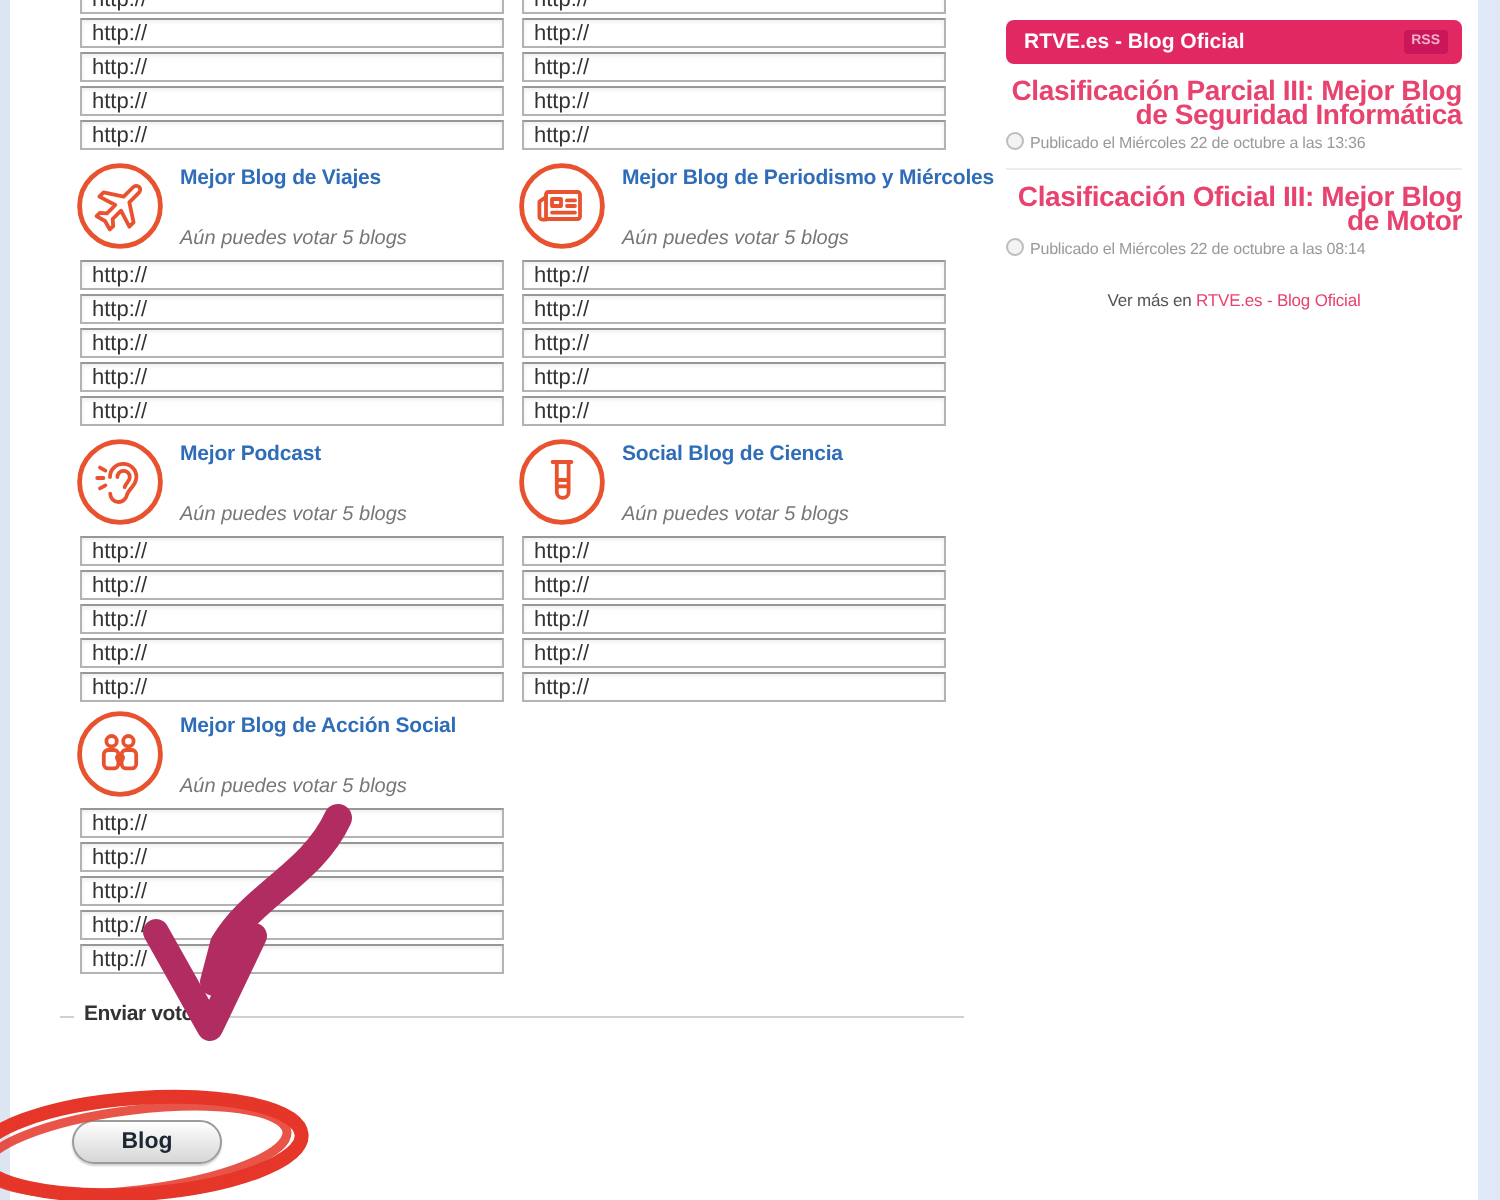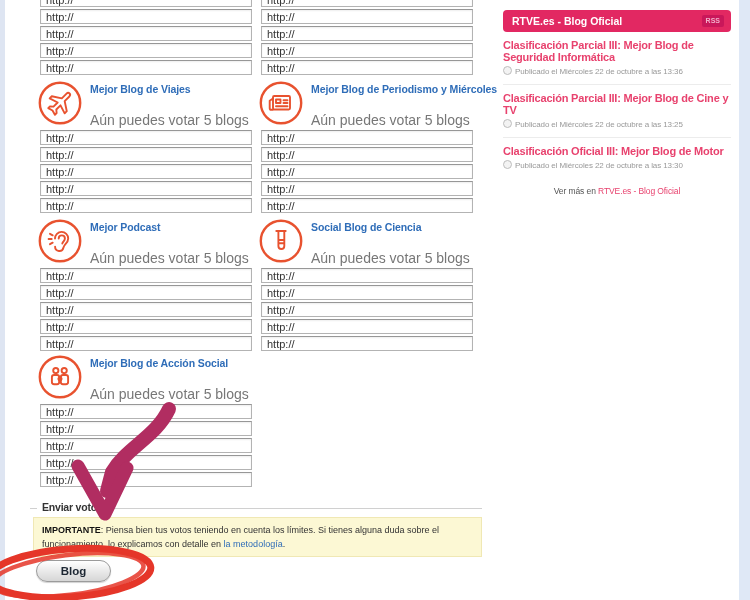--- a/index.html
+++ b/index.html
@@ -12,21 +12,21 @@
   
   .category{position:absolute;width:240px;}
   .cat-head{display:flex;align-items:center;height:46px;}
   .cat-icon{width:44px;height:44px;flex:0 0 44px;}
   .cat-icon svg{display:block;}
   .cat-icon .ln{fill:none;stroke:#E8522F;stroke-width:1.9;stroke-linecap:round;stroke-linejoin:round;}
   .cat-icon .ring{fill:none;stroke:#E8522F;stroke-width:2.4;}
   .cat-icon .fl{fill:#E8522F;stroke:none;}
   .cat-titles{margin-left:8px;padding-top:2px;white-space:nowrap;}
   .cat-title{font-weight:bold;font-size:10.5px;letter-spacing:-0.1px;color:#2F6DB8;line-height:13px;}
-  .cat-sub{font-size:14px;color:#777;line-height:12px;margin-top:18px;}
+  .cat-sub{font-size:10px;color:#777;line-height:12px;margin-top:18px;font-style:italic;}
   .cat-fields{margin-top:4px;margin-left:2px;width:196px;}
   .top-fields{position:absolute;width:196px;}
   .url-input{display:block;box-sizing:border-box;width:212px;height:15px;margin:0 0 2px 0;
     border:1px solid #b3b3b3;border-top-color:#979797;background:#fff;
     font-family:"Liberation Sans",sans-serif;font-size:11px;color:#333;padding:0 5px;
     box-shadow:inset 0 1px 2px rgba(0,0,0,.07);}
 
   
   .legend-line{position:absolute;left:30px;top:508px;width:452px;border-top:1px solid #d0d0d0;}
   .legend{position:absolute;left:7px;top:-8px;background:#fff;padding:0 5px;
@@ -43,22 +43,22 @@
     box-shadow:0 1px 1px rgba(0,0,0,.18);cursor:pointer;}
 
   
   .sidebar{position:absolute;left:503px;top:10px;width:228px;}
   .sb-header{position:relative;height:22px;background:#E22862;border-radius:4px;
     color:#fff;font-weight:bold;font-size:10.5px;line-height:22px;padding-left:9px;box-sizing:border-box;}
   .sb-rss{position:absolute;right:7px;top:5px;height:12px;padding:0 4px;border-radius:2px;
     background:#C9175A;color:#F2AFC8;font-weight:bold;font-size:7px;line-height:12px;cursor:pointer;}
   .sb-item{margin-top:7px;padding-bottom:7px;border-bottom:1px solid #ececec;}
   .sb-item.last{border-bottom:none;}
-  .sb-title{display:block;font-weight:bold;font-size:11px;line-height:12px;letter-spacing:-0.2px;
-    color:#E8426E;text-decoration:none;margin-bottom:3px;cursor:pointer;}
+  .sb-title{display:block;font-weight:bold;font-size:14px;line-height:12px;letter-spacing:-0.2px;
+    color:#E8426E;text-decoration:none;margin-bottom:3px;cursor:pointer;text-align:right;}
   .sb-meta{font-size:8px;letter-spacing:-0.1px;color:#999;line-height:10px;}
   .clock-icon{display:inline-block;width:7px;height:7px;border:1px solid #bdbdbd;border-radius:50%;
     margin-right:3px;vertical-align:-1px;background:#f3f3f3;}
   .sb-more{margin-top:8px;text-align:center;font-size:8.5px;letter-spacing:-0.1px;color:#555;}
   .sb-more a{color:#E8426E;text-decoration:none;cursor:pointer;}
 
   
   .annot{position:absolute;left:0;top:0;pointer-events:none;}
 </style>
 </head>
@@ -202,41 +202,34 @@
         <input class="url-input" value="http://" style="">
         <input class="url-input" value="http://" style="">
         <input class="url-input" value="http://" style="">
         <input class="url-input" value="http://" style="">
       </div>
   </div>
 
   <div class="legend-line">
     <span class="legend">Enviar voto</span>
   </div>
-  <div class="notice">
-    <b>IMPORTANTE</b><span>: Piensa bien tus votos teniendo en cuenta los límites. Si tienes alguna duda sobre el funcionamiento, lo explicamos con detalle en </span><a href="#">la metodología</a><span>.</span>
-  </div>
   <button class="votar">Blog</button>
 
   <aside class="sidebar">
     <div class="sb-header">
       <span>RTVE.es - Blog Oficial</span>
       <span class="sb-rss">RSS</span>
     </div>
     <div class="sb-item">
       <a href="#" class="sb-title">Clasificación Parcial III: Mejor Blog de Seguridad Informática</a>
       <div class="sb-meta"><span class="clock-icon"></span><span>Publicado el Miércoles 22 de octubre a las 13:36</span></div>
     </div>
-    <div class="sb-item">
-      <a href="#" class="sb-title">Clasificación Parcial III: Mejor Blog de Cine y TV</a>
-      <div class="sb-meta"><span class="clock-icon"></span><span>Publicado el Miércoles 22 de octubre a las 13:25</span></div>
-    </div>
     <div class="sb-item last">
       <a href="#" class="sb-title">Clasificación Oficial III: Mejor Blog de Motor</a>
-      <div class="sb-meta"><span class="clock-icon"></span><span>Publicado el Miércoles 22 de octubre a las 13:30</span></div>
+      <div class="sb-meta"><span class="clock-icon"></span><span>Publicado el Miércoles 22 de octubre a las 08:14</span></div>
     </div>
     <div class="sb-more">
       <span>Ver más en </span><a href="#">RTVE.es - Blog Oficial</a>
     </div>
   </aside>
 
   <svg class="annot" width="750" height="600" viewBox="0 0 750 600">
     <g fill="none" stroke="#B12D61" stroke-linecap="round" stroke-linejoin="round">
       <path d="M169 409 C 156 437, 127 447, 112 472 L 107 491" stroke-width="14"></path>
       <path d="M78 466 L 105 514 L 127 468" stroke-width="13"></path>

